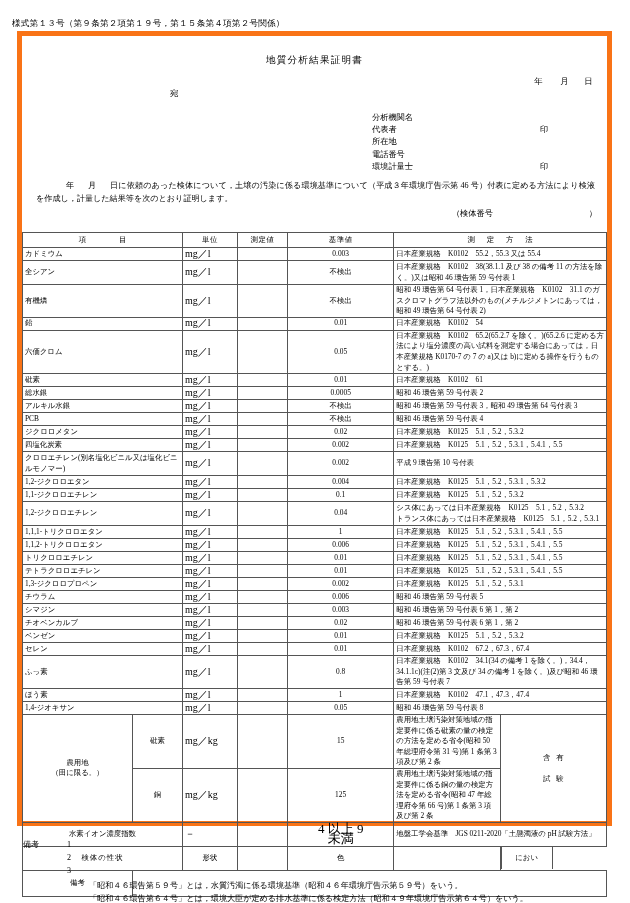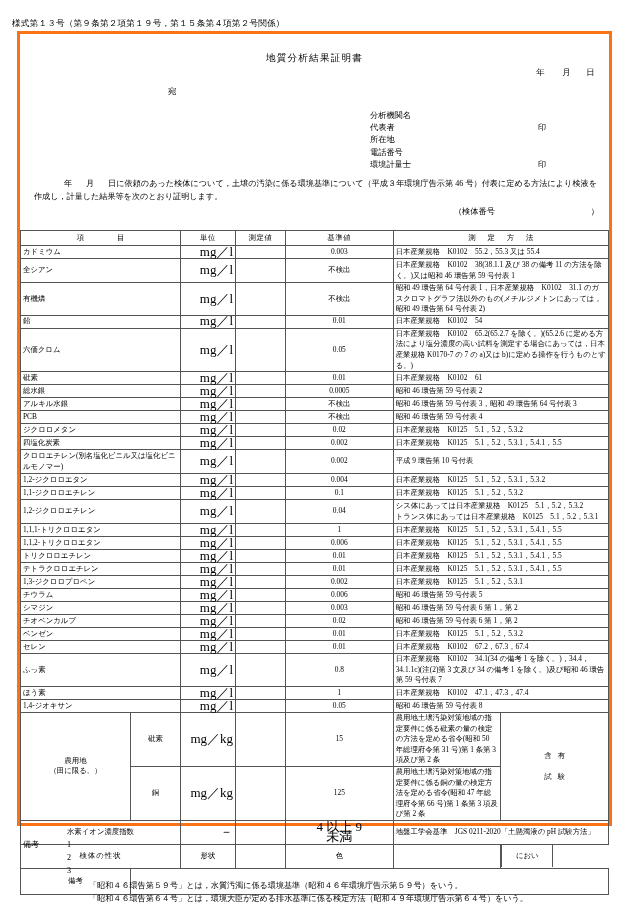--- a/index.html
+++ b/index.html
@@ -13,32 +13,32 @@
   .page{position:relative;width:510px;height:903px;}
 
   .form-no{
     position:absolute;left:12px;top:18px;
     font-size:8.6px;letter-spacing:.2px;white-space:nowrap;
   }
 
   .outer{
     position:absolute;left:17px;top:31px;
     width:595px;height:795px;
-    border:3px solid #f97316;
+    border:5px solid #f97316;
     box-sizing:border-box;
   }
 
   
   .head{position:relative;height:196px;}
   .doc-title{
     position:absolute;left:0;right:0;top:18px;
     text-align:center;font-size:9.6px;letter-spacing:1.2px;
   }
   .date-line{
-    position:absolute;right:14px;top:33px;
+    position:absolute;right:14px;top:40px;
     font-size:8.4px;letter-spacing:.5px;
   }
   .date-line span{display:inline-block;}
   .sp-y{width:26px;}
   .sp-m{width:24px;}
   .atena{position:absolute;left:148px;top:52px;font-size:8.4px;}
 
   .org-block{position:absolute;left:350px;top:76px;font-size:8.2px;line-height:12.2px;}
   .org-block .row{position:relative;height:12.2px;white-space:nowrap;}
   .org-block .seal{position:absolute;left:168px;top:0;}
@@ -73,21 +73,21 @@
   .c-unit{width:50px;text-align:center;}
   .c-meas{width:55px;}
   .c-std{width:50px;text-align:center;}
   .c-meth{}
 
   thead td{text-align:center;height:14px;letter-spacing:.6px;}
   .hdr-item{letter-spacing:6px;text-indent:6px;margin-top:36px;}
   .hdr-meth{letter-spacing:5px;text-indent:5px;}
 
   td.item{text-align:left;padding-left:4px;}
-  td.unit{text-align:right;font-size:13px;}
+  td.unit{text-align:left;font-size:10px;}
   td.std{text-align:center;}
   td.meth{text-align:left;padding-left:5px;}
 
   .r1{height:13px;}
   .r2{height:24px;}
   .r3{height:36px;}
 
   .sub{text-align:center;}
   .nouchi{text-align:center;line-height:11px;}
   .vert-cell{

